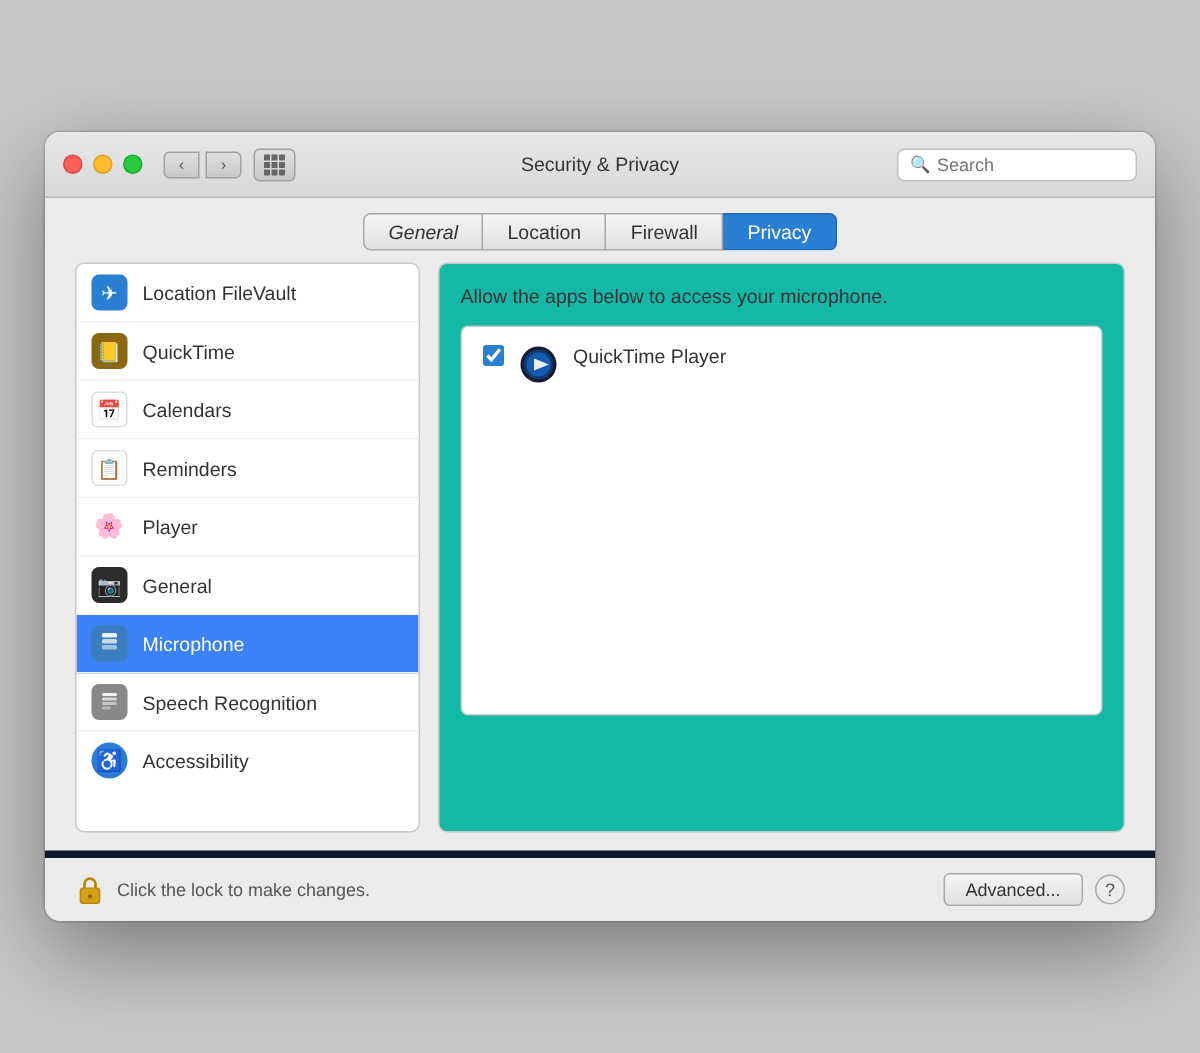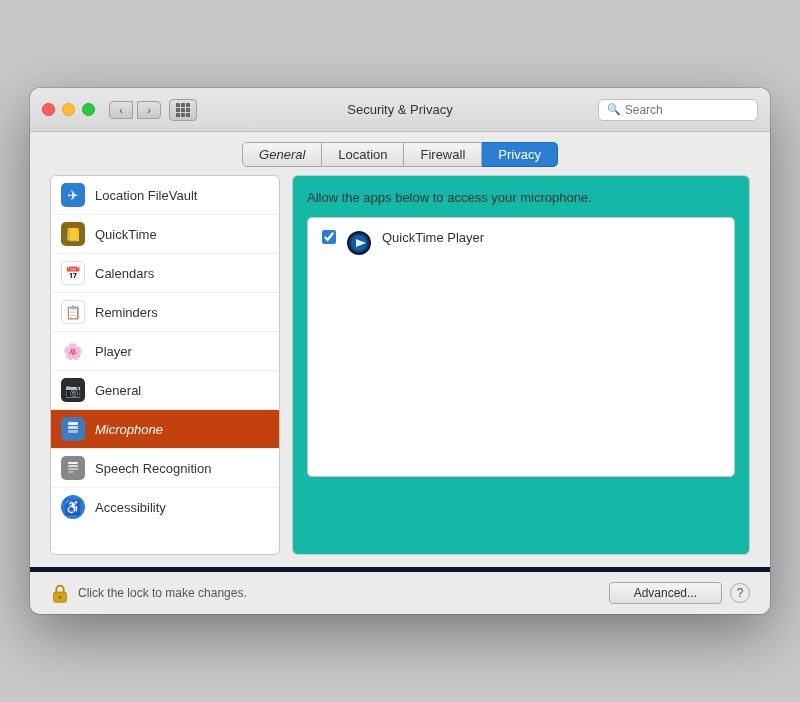--- a/index.html
+++ b/index.html
@@ -170,23 +170,22 @@
     .sidebar-item {
       display: flex;
       align-items: center;
       padding: 7px 10px;
       cursor: pointer;
       gap: 10px;
       border-bottom: 1px solid #f0f0f0;
     }
     .sidebar-item:last-child { border-bottom: none; }
     .sidebar-item.active {
-      background: #c2410c;
+      background: #3b82f6;
       color: white;
-      font-style: italic;
     }
     .sidebar-item.active .item-label { color: white; }
 
     .item-icon {
       width: 24px;
       height: 24px;
       display: flex;
       align-items: center;
       justify-content: center;
       flex-shrink: 0;
@@ -273,21 +272,21 @@
     }
 
     .bottom-right {
       margin-left: auto;
       display: flex;
       align-items: center;
       gap: 8px;
     }
 
     .advanced-btn {
-      padding: 3px 24px;
+      padding: 3px 14px;
       background: linear-gradient(to bottom, #f5f5f5, #e0e0e0);
       border: 1px solid #a8a8a8;
       border-radius: 4px;
       font-size: 12px;
       color: #333;
       cursor: pointer;
       text-align: right;
     }
 
     .help-btn {

